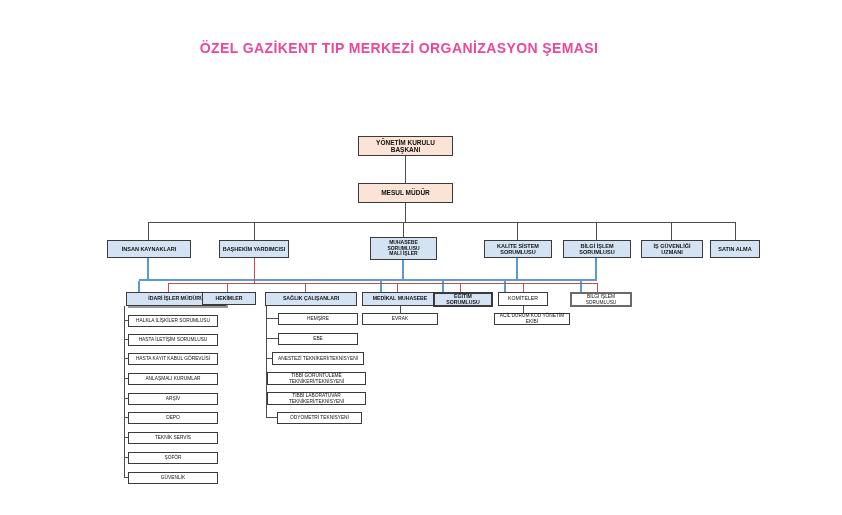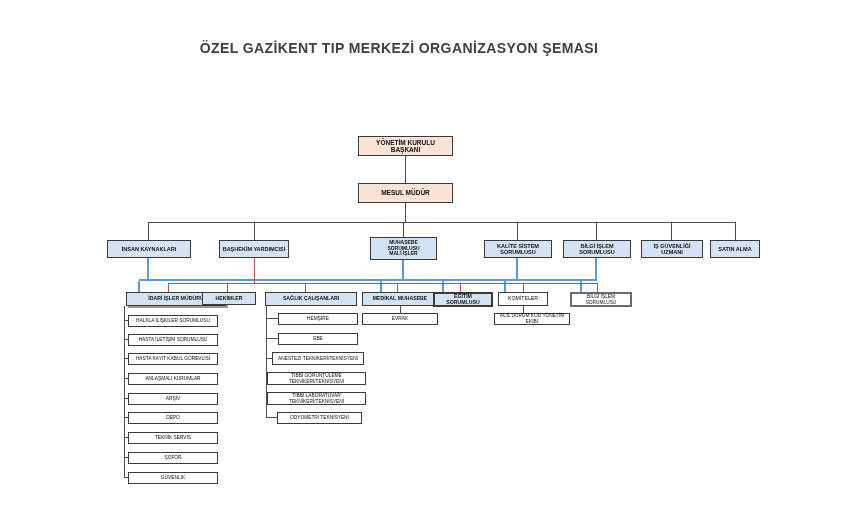--- a/index.html
+++ b/index.html
@@ -1,19 +1,19 @@
 <!DOCTYPE html>
 <html><head>
 <meta charset="utf-8">
 <style>
   html,body{margin:0;padding:0;background:#fff;}
   #canvas{position:relative;width:842px;height:515px;background:#ffffff;
           font-family:"Liberation Sans","DejaVu Sans",sans-serif;overflow:hidden;}
   .title{position:absolute;left:0;top:40px;width:798px;text-align:center;
-         font-size:14px;font-weight:600;letter-spacing:.4px;color:#404040;}
+         font-size:14px;font-weight:600;letter-spacing:.4px;color:#ec4899;}
   .box{position:absolute;box-sizing:border-box;border:1px solid #3a3a3a;background:#fff;
        display:flex;align-items:center;justify-content:center;text-align:center;
        color:#111;line-height:1.15;padding:1px 2px;font-size:5px;}
   .exec{background:#fbe3d5;font-weight:bold;font-size:6.5px;}
   .dept{background:#d3e3f3;font-weight:bold;font-size:5.5px;}
   .unit{background:#d3e3f3;font-weight:bold;font-size:5.2px;}
   .leaf{background:#ffffff;font-size:4.8px;}
   .white{background:#ffffff;}
   .thick{border-width:2px;}
   .gray-border{border:2px solid #6a6a6a;}

